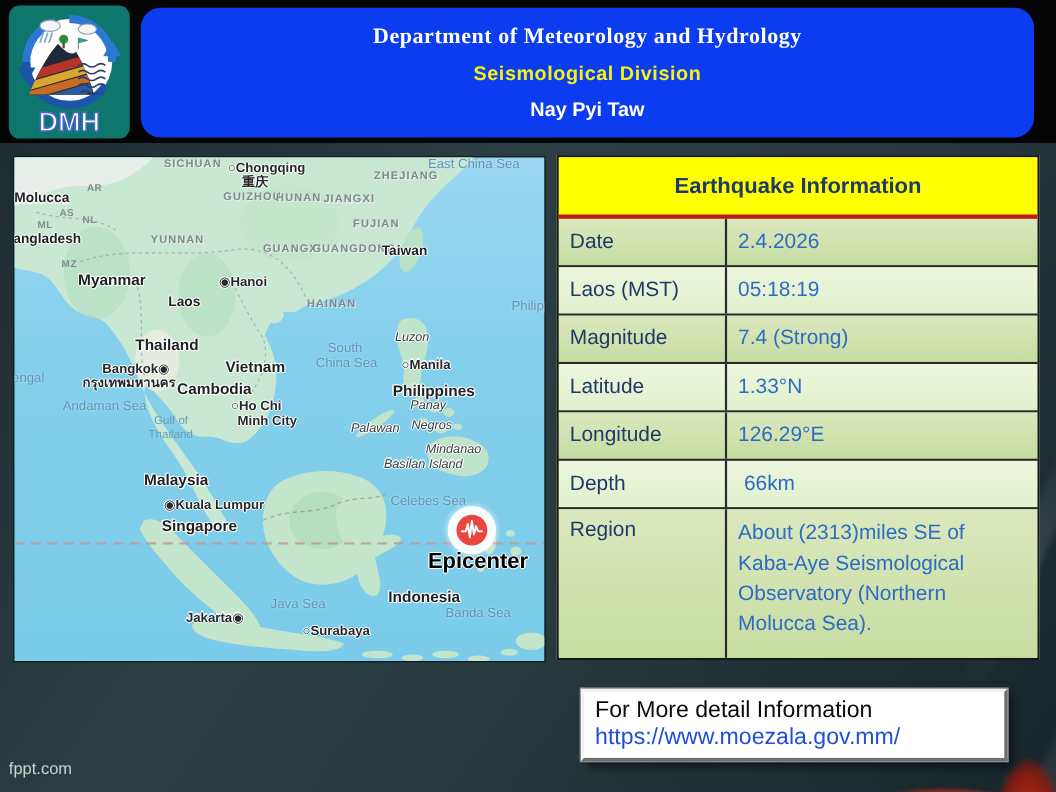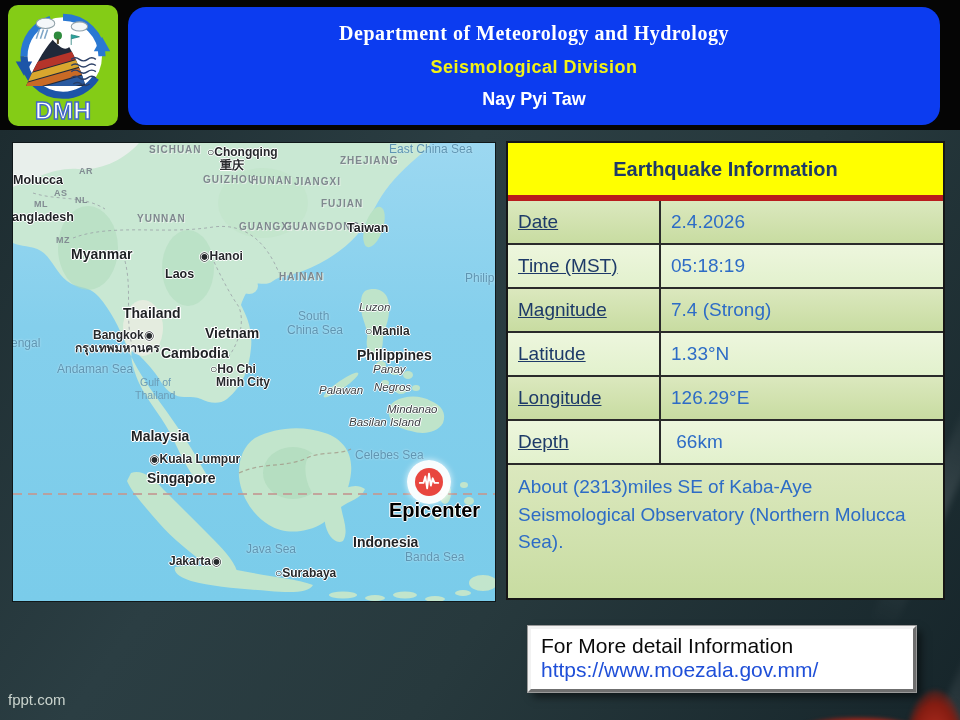--- a/index.html
+++ b/index.html
@@ -21,21 +21,21 @@
   .streak.s2{left:938px;top:480px;width:30px;height:220px;opacity:.25;}
   .lava{position:absolute;filter:blur(2px);}
   .lava.l2{left:770px;top:588px;width:190px;height:86px;border-radius:45% 55% 40% 60%;
     background:radial-gradient(ellipse at 55% 40%,#d84434 0%,#b02a1d 40%,#6e150d 68%,transparent 78%);}
   .lava.l3{left:905px;top:560px;width:60px;height:120px;border-radius:50%;
     background:radial-gradient(ellipse,#c23325 0%,#841c11 55%,transparent 78%);}
 
   
   .logo-box{
     position:absolute;left:8px;top:5px;width:110px;height:121px;
-    background:#84cc16;border-radius:10px;display:flex;align-items:center;justify-content:center;
+    background:#0f766e;border-radius:10px;display:flex;align-items:center;justify-content:center;
   }
   
   .header-box{
     position:absolute;left:128px;top:7px;width:812px;height:118px;
     background:#0c3cf0;border-radius:18px;
     display:flex;flex-direction:column;justify-content:space-evenly;align-items:center;
     padding:4px 0;box-sizing:border-box;
   }
   .header-box .h1{color:#ffffff;font-size:20px;font-weight:bold;letter-spacing:.5px;font-family:Liberation Serif, serif;}
   .header-box .h2{color:#f3f315;font-size:18px;font-weight:bold;letter-spacing:.5px;}
@@ -76,33 +76,33 @@
   }
 
   
   .eq-table{
     position:absolute;left:506px;top:141px;width:439px;height:459px;
     border:2px solid #161616;box-sizing:border-box;
     display:flex;flex-direction:column;background:#dfeec6;
   }
   .eq-title{
     height:52px;background:#ffff00;display:flex;align-items:center;justify-content:center;
-    font-size:20px;font-weight:bold;color:#1d3a68;border-bottom:6px solid #b91c1c;
+    font-size:20px;font-weight:bold;color:#1d3a68;border-bottom:4px solid #b91c1c;
     flex:0 0 auto;
   }
   .eq-row{
     flex:0 0 44px;display:flex;border-bottom:2px solid #2a2a2a;box-sizing:border-box;
   }
   .eq-row:last-child{flex:1 1 auto;border-bottom:none;}
   .eq-row.dark{background:linear-gradient(180deg,#dbe8be 0%,#c8dca1 100%);}
   .eq-row.light{background:linear-gradient(180deg,#edf6dd 0%,#e2f1cd 100%);}
   .eq-cell-label{
     flex:0 0 153px;border-right:2px solid #2a2a2a;box-sizing:border-box;
     display:flex;align-items:center;padding:2px 12px 2px 10px;
-    font-size:19px;color:#1d3a68;text-decoration:underline;
+    font-size:19px;color:#1d3a68;
   }
   .eq-cell-value{
     flex:1;display:flex;align-items:center;padding:2px 24px 2px 10px;
     font-size:19px;color:#2d6cc6;white-space:pre-wrap;line-height:1.45;
   }
   .eq-row:last-child .eq-cell-label,
   .eq-row:last-child .eq-cell-value{align-items:flex-start;padding-top:8px;}
 
   
   .info-box{
@@ -274,21 +274,21 @@
       <span class="ml prov" style="left: 238px; top: 33px;">HUNAN</span>
       <span class="ml prov" style="left: 281px; top: 34px;">JIANGXI</span>
       <span class="ml prov" style="left: 308px; top: 56px;">FUJIAN</span>
       <span class="ml prov" style="left: 124px; top: 71px;">YUNNAN</span>
       <span class="ml prov" style="left: 226px; top: 79px;">GUANGXI</span>
       <span class="ml prov" style="left: 271px; top: 79px;">GUANGDONG</span>
       <span class="ml country-sm" style="left: 334px; top: 79px;">Taiwan</span>
       <span class="ml city" style="left: 186px; top: 107px;">◉Hanoi</span>
       <span class="ml prov" style="left: 226px; top: 129px; padding-left: 40px;">HAINAN</span>
       <span class="ml country" style="left: 58px; top: 104px;">Myanmar</span>
-      <span class="ml country-sm" style="left: 152px; top: 125px;">Laos</span>
+      <span class="ml country-sm" style="left: 140px; top: 125px;">Laos</span>
       <span class="ml sea" style="left: 452px; top: 129px;">Philipp</span>
       <span class="ml country" style="left: 110px; top: 163px;">Thailand</span>
       <span class="ml country" style="left: 192px; top: 183px;">Vietnam</span>
       <span class="ml city" style="left: 80px; top: 186px;">Bangkok◉</span>
       <span class="ml city" style="left: 42px; top: 199px; margin-left: 20px;">กรุงเทพมหานคร</span>
       <span class="ml country" style="left: 148px; top: 203px;">Cambodia</span>
       <span class="ml city" style="left: 197px; top: 220px;">○Ho Chi</span>
       <span class="ml city" style="left: 203px; top: 233px;">Minh City</span>
       <span class="ml sea" style="left: -2px; top: 194px;">engal</span>
       <span class="ml sea" style="left: 44px; top: 220px;">Andaman Sea</span>
@@ -326,40 +326,41 @@
 </div>
 
 <div class="eq-table">
   <div class="eq-title">Earthquake Information</div>
   <div style="display:flex;flex-direction:column;flex:1;">
       <div class="eq-row dark">
         <div class="eq-cell-label">Date</div>
         <div class="eq-cell-value">2.4.2026</div>
       </div>
       <div class="eq-row light">
-        <div class="eq-cell-label">Time (MST)</div>
+        <div class="eq-cell-label">Laos (MST)</div>
         <div class="eq-cell-value">05:18:19</div>
       </div>
       <div class="eq-row dark">
         <div class="eq-cell-label">Magnitude</div>
         <div class="eq-cell-value">7.4 (Strong)</div>
       </div>
       <div class="eq-row light">
         <div class="eq-cell-label">Latitude</div>
         <div class="eq-cell-value">1.33°N</div>
       </div>
       <div class="eq-row dark">
         <div class="eq-cell-label">Longitude</div>
         <div class="eq-cell-value">126.29°E</div>
       </div>
       <div class="eq-row light">
         <div class="eq-cell-label">Depth</div>
         <div class="eq-cell-value"> 66km</div>
       </div>
       <div class="eq-row dark">
+        <div class="eq-cell-label">Region</div>
         <div class="eq-cell-value">About (2313)miles SE of Kaba-Aye Seismological Observatory (Northern Molucca Sea).</div>
       </div>
     </div>
 </div>
 
 <div class="info-box">
   <div class="t1">For More detail Information</div>
   <div class="t2">https://www.moezala.gov.mm/</div>
 </div>
 

